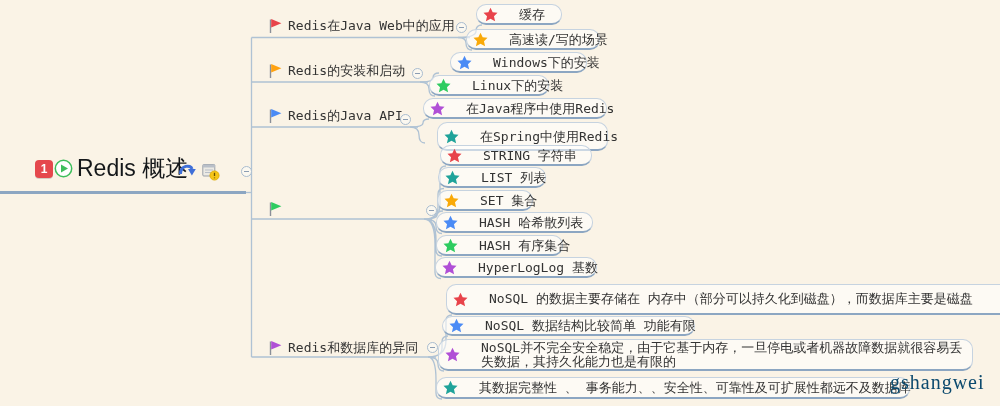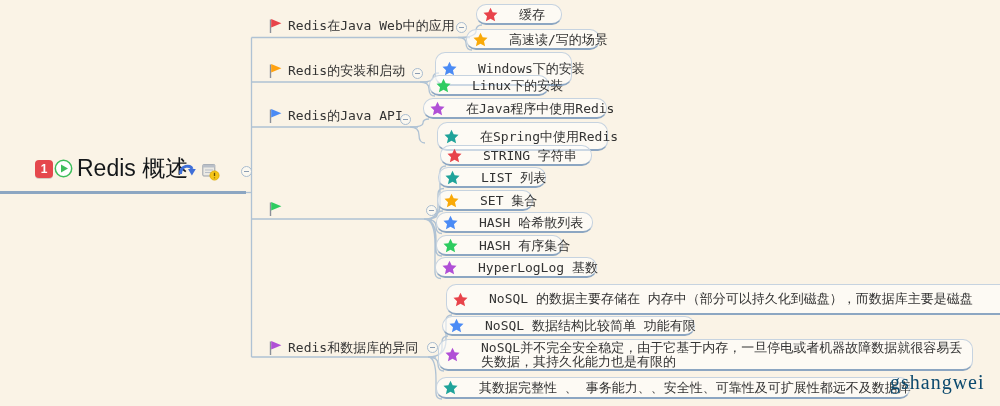--- a/index.html
+++ b/index.html
@@ -115,21 +115,21 @@
 
   <div class="blabel" style="left:268px;top:61px">
     <svg width="14" height="16" viewBox="0 0 14 16">
       <path d="M2.5,1.5 L2.5,15" stroke="#8A8F98" stroke-width="1.4" fill="none"></path>
       <path d="M3.2,1 L13.4,5.2 L3.2,9.4 Z" fill="#FFA211"></path>
     </svg>
     <span class="txt">Redis的安装和启动</span>
   </div>
   <div class="minus" style="left:412px;top:68px"></div>
 
-  <div class="topic" style="left:435px;top:52px;width:137px;height:34px">
+  <div class="topic" style="left:450px;top:52px;width:137px;height:21px">
     <svg class="star" width="15" height="15" viewBox="0 0 16 16">
       <polygon points="8,0.8 10.3,5.7 15.5,6.2 11.7,9.8 12.9,15.2 8,12.4 3.1,15.2 4.3,9.8 0.5,6.2 5.7,5.7" fill="#4B8BF5"></polygon>
     </svg>
     <span class="txt">Windows下的安装</span>
   </div>
   <div class="topic" style="left:429px;top:75px;width:120px;height:21px">
     <svg class="star" width="15" height="15" viewBox="0 0 16 16">
       <polygon points="8,0.8 10.3,5.7 15.5,6.2 11.7,9.8 12.9,15.2 8,12.4 3.1,15.2 4.3,9.8 0.5,6.2 5.7,5.7" fill="#2ECC60"></polygon>
     </svg>
     <span class="txt">Linux下的安装</span>

